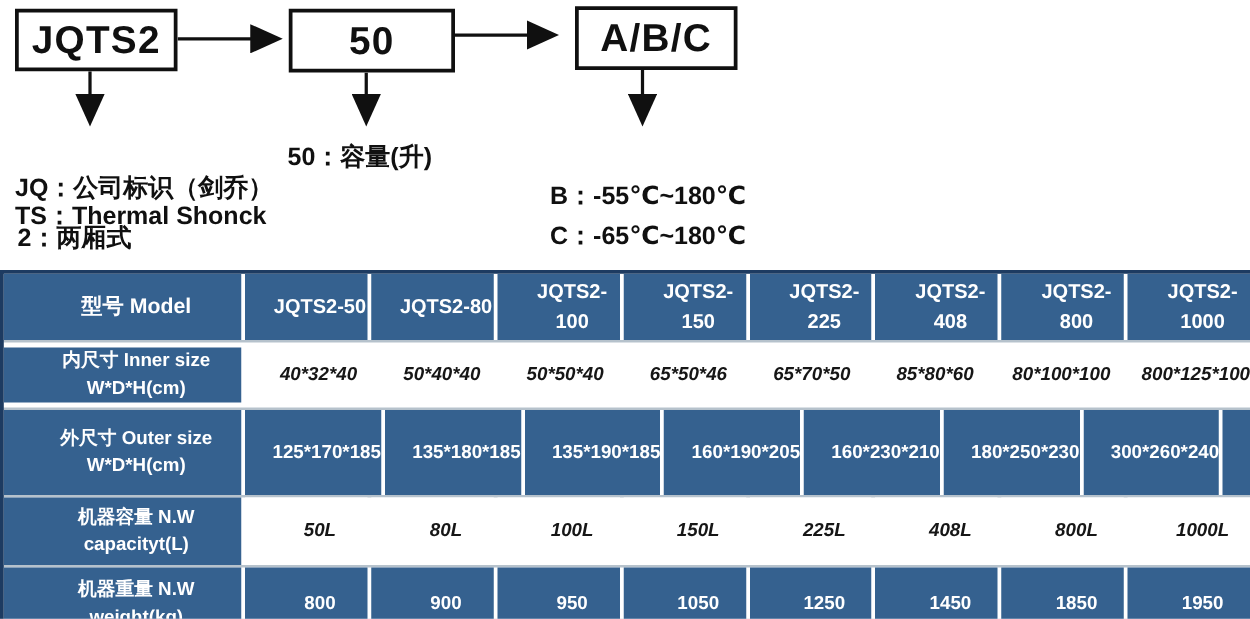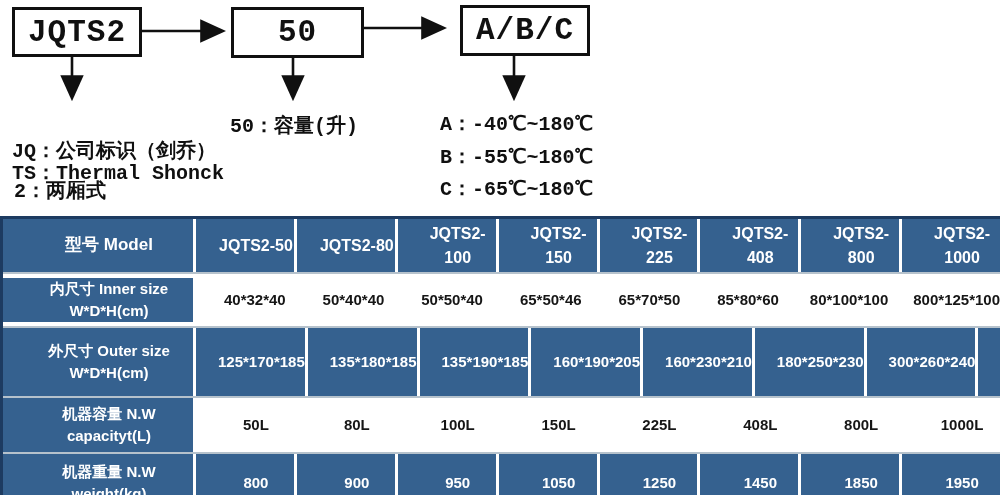--- a/index.html
+++ b/index.html
@@ -3,21 +3,21 @@
 <meta charset="utf-8">
 <style>
   html, body { margin: 0; padding: 0; }
   body {
     width: 1000px; height: 495px; overflow: hidden; background: #ffffff;
     font-family: "Liberation Sans", "DejaVu Sans", sans-serif;
   }
   .screen { position: relative; width: 1000px; height: 495px; background: #fff; }
 
   
-  .diagram { position: absolute; left: 0; top: 0; width: 1000px; height: 248px; font-family: Liberation Mono, monospace; }
+  .diagram { position: absolute; left: 0; top: 0; width: 1000px; height: 248px; }
   .arrow-layer { position: absolute; left: 0; top: 0; }
   .dbox {
     position: absolute; background: #fff; border: 3px solid #101010;
     display: flex; align-items: center; justify-content: center;
     font-weight: bold; color: #101010; font-size: 31px; letter-spacing: 1px;
   }
   .dbox.b1 { left: 12px;  top: 7px; width: 124px; height: 44px; }
   .dbox.b2 { left: 231px; top: 7px; width: 127px; height: 45px; }
   .dbox.b3 { left: 460px; top: 5px; width: 124px; height: 45px; }
   .note {
@@ -45,21 +45,21 @@
   .r-outer { height: 68px; }
   .r-cap { height: 54px; }
   .r-weight { height: 58px; }
   .cell {
     display: flex; flex-direction: column; align-items: center; justify-content: center;
     text-align: center; font-weight: bold; line-height: 1.45; padding-left: 22px;
   }
   .cell.label { flex: 0 0 168px; font-size: 15px; }
   .cell.data { flex: 1 1 0; font-size: 15px; }
   .blue { background: #35618f; color: #ffffff; }
-  .white { background: #ffffff; color: #161616; }
+  .white { background: #ffffff; color: #161616; font-style: italic; }
   .r-head .cell { font-size: 16px; }
   .r-head .cell.label { font-size: 17px; }
 </style>
 </head>
 <body>
 
 <div class="screen">
 
   <div class="diagram">
 
@@ -77,21 +77,20 @@
     </svg>
 
     <div class="dbox b1">JQTS2</div>
     <div class="dbox b2">50</div>
     <div class="dbox b3">A/B/C</div>
 
     <div class="note n-jq">JQ：公司标识（剑乔）</div>
     <div class="note n-ts">TS：Thermal Shonck</div>
     <div class="note n-2">2：两厢式</div>
     <div class="note n-50">50：容量(升)</div>
-    <div class="note n-a">A：-40℃~180℃</div>
     <div class="note n-b">B：-55℃~180℃</div>
     <div class="note n-c">C：-65℃~180℃</div>
   </div>
 
   <div class="spec-table">
 
     <div class="trow r-head first">
       <div class="cell label blue">型号 Model</div>
       <div class="cell data blue">JQTS2-50</div>
       <div class="cell data blue">JQTS2-80</div>

